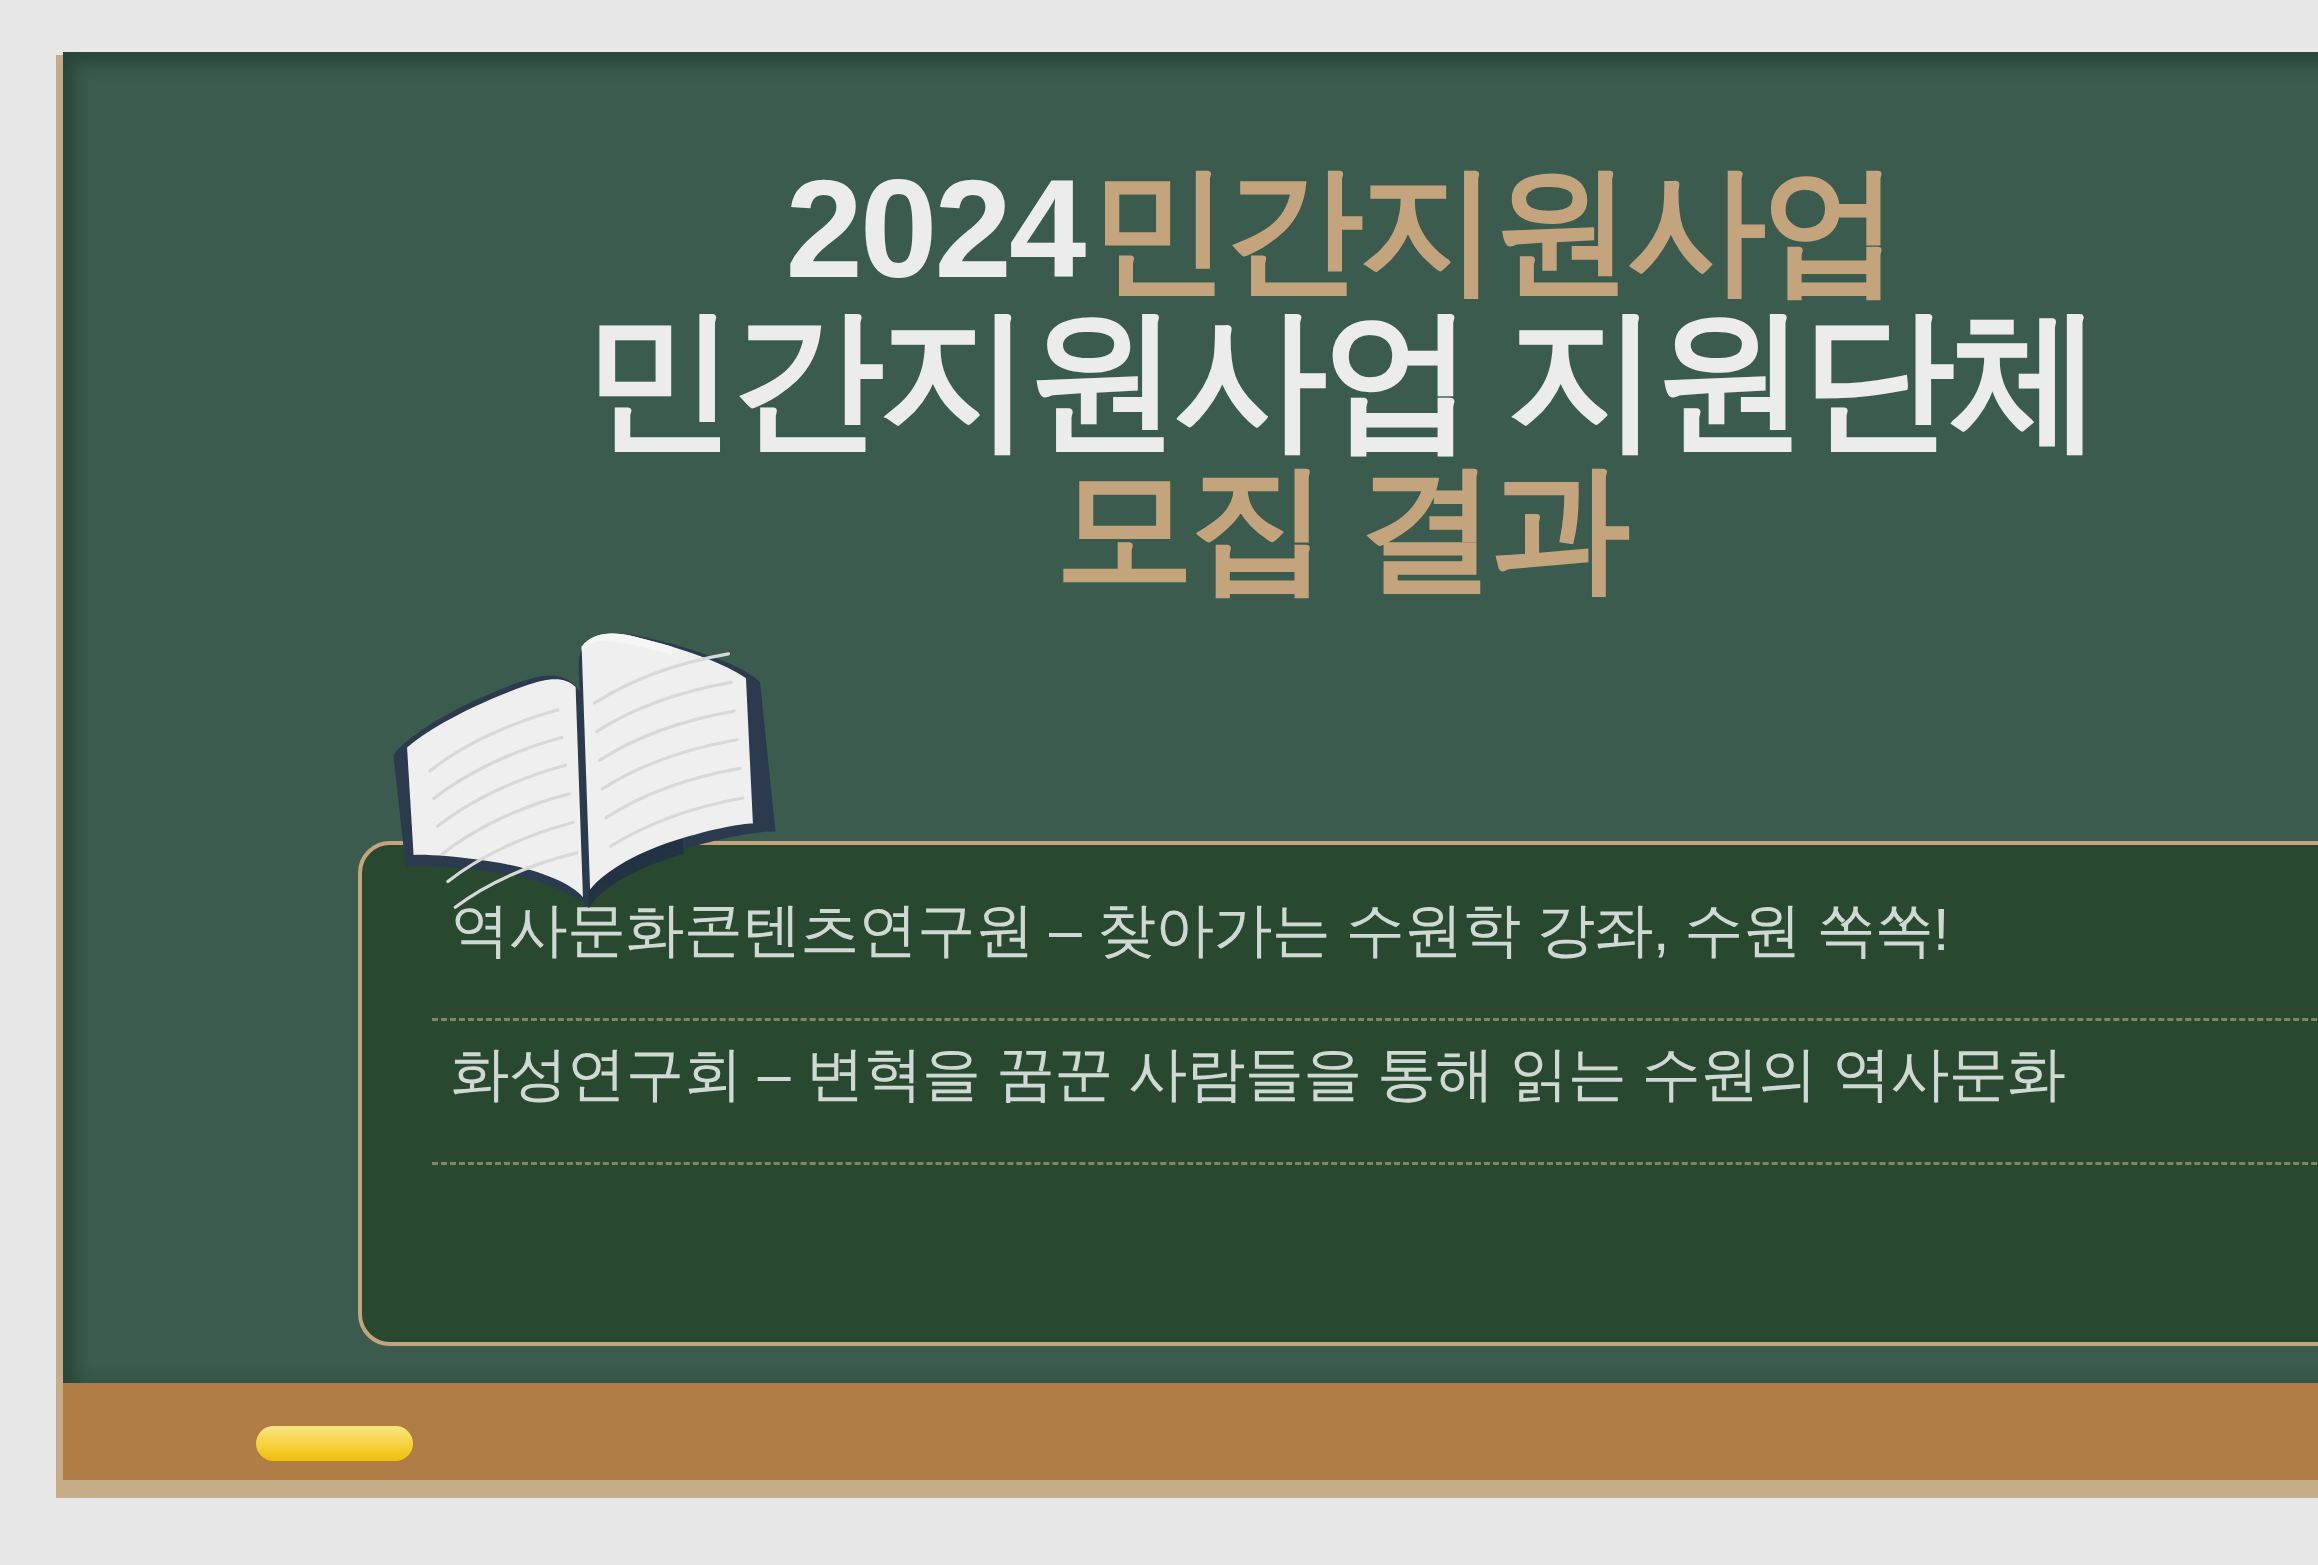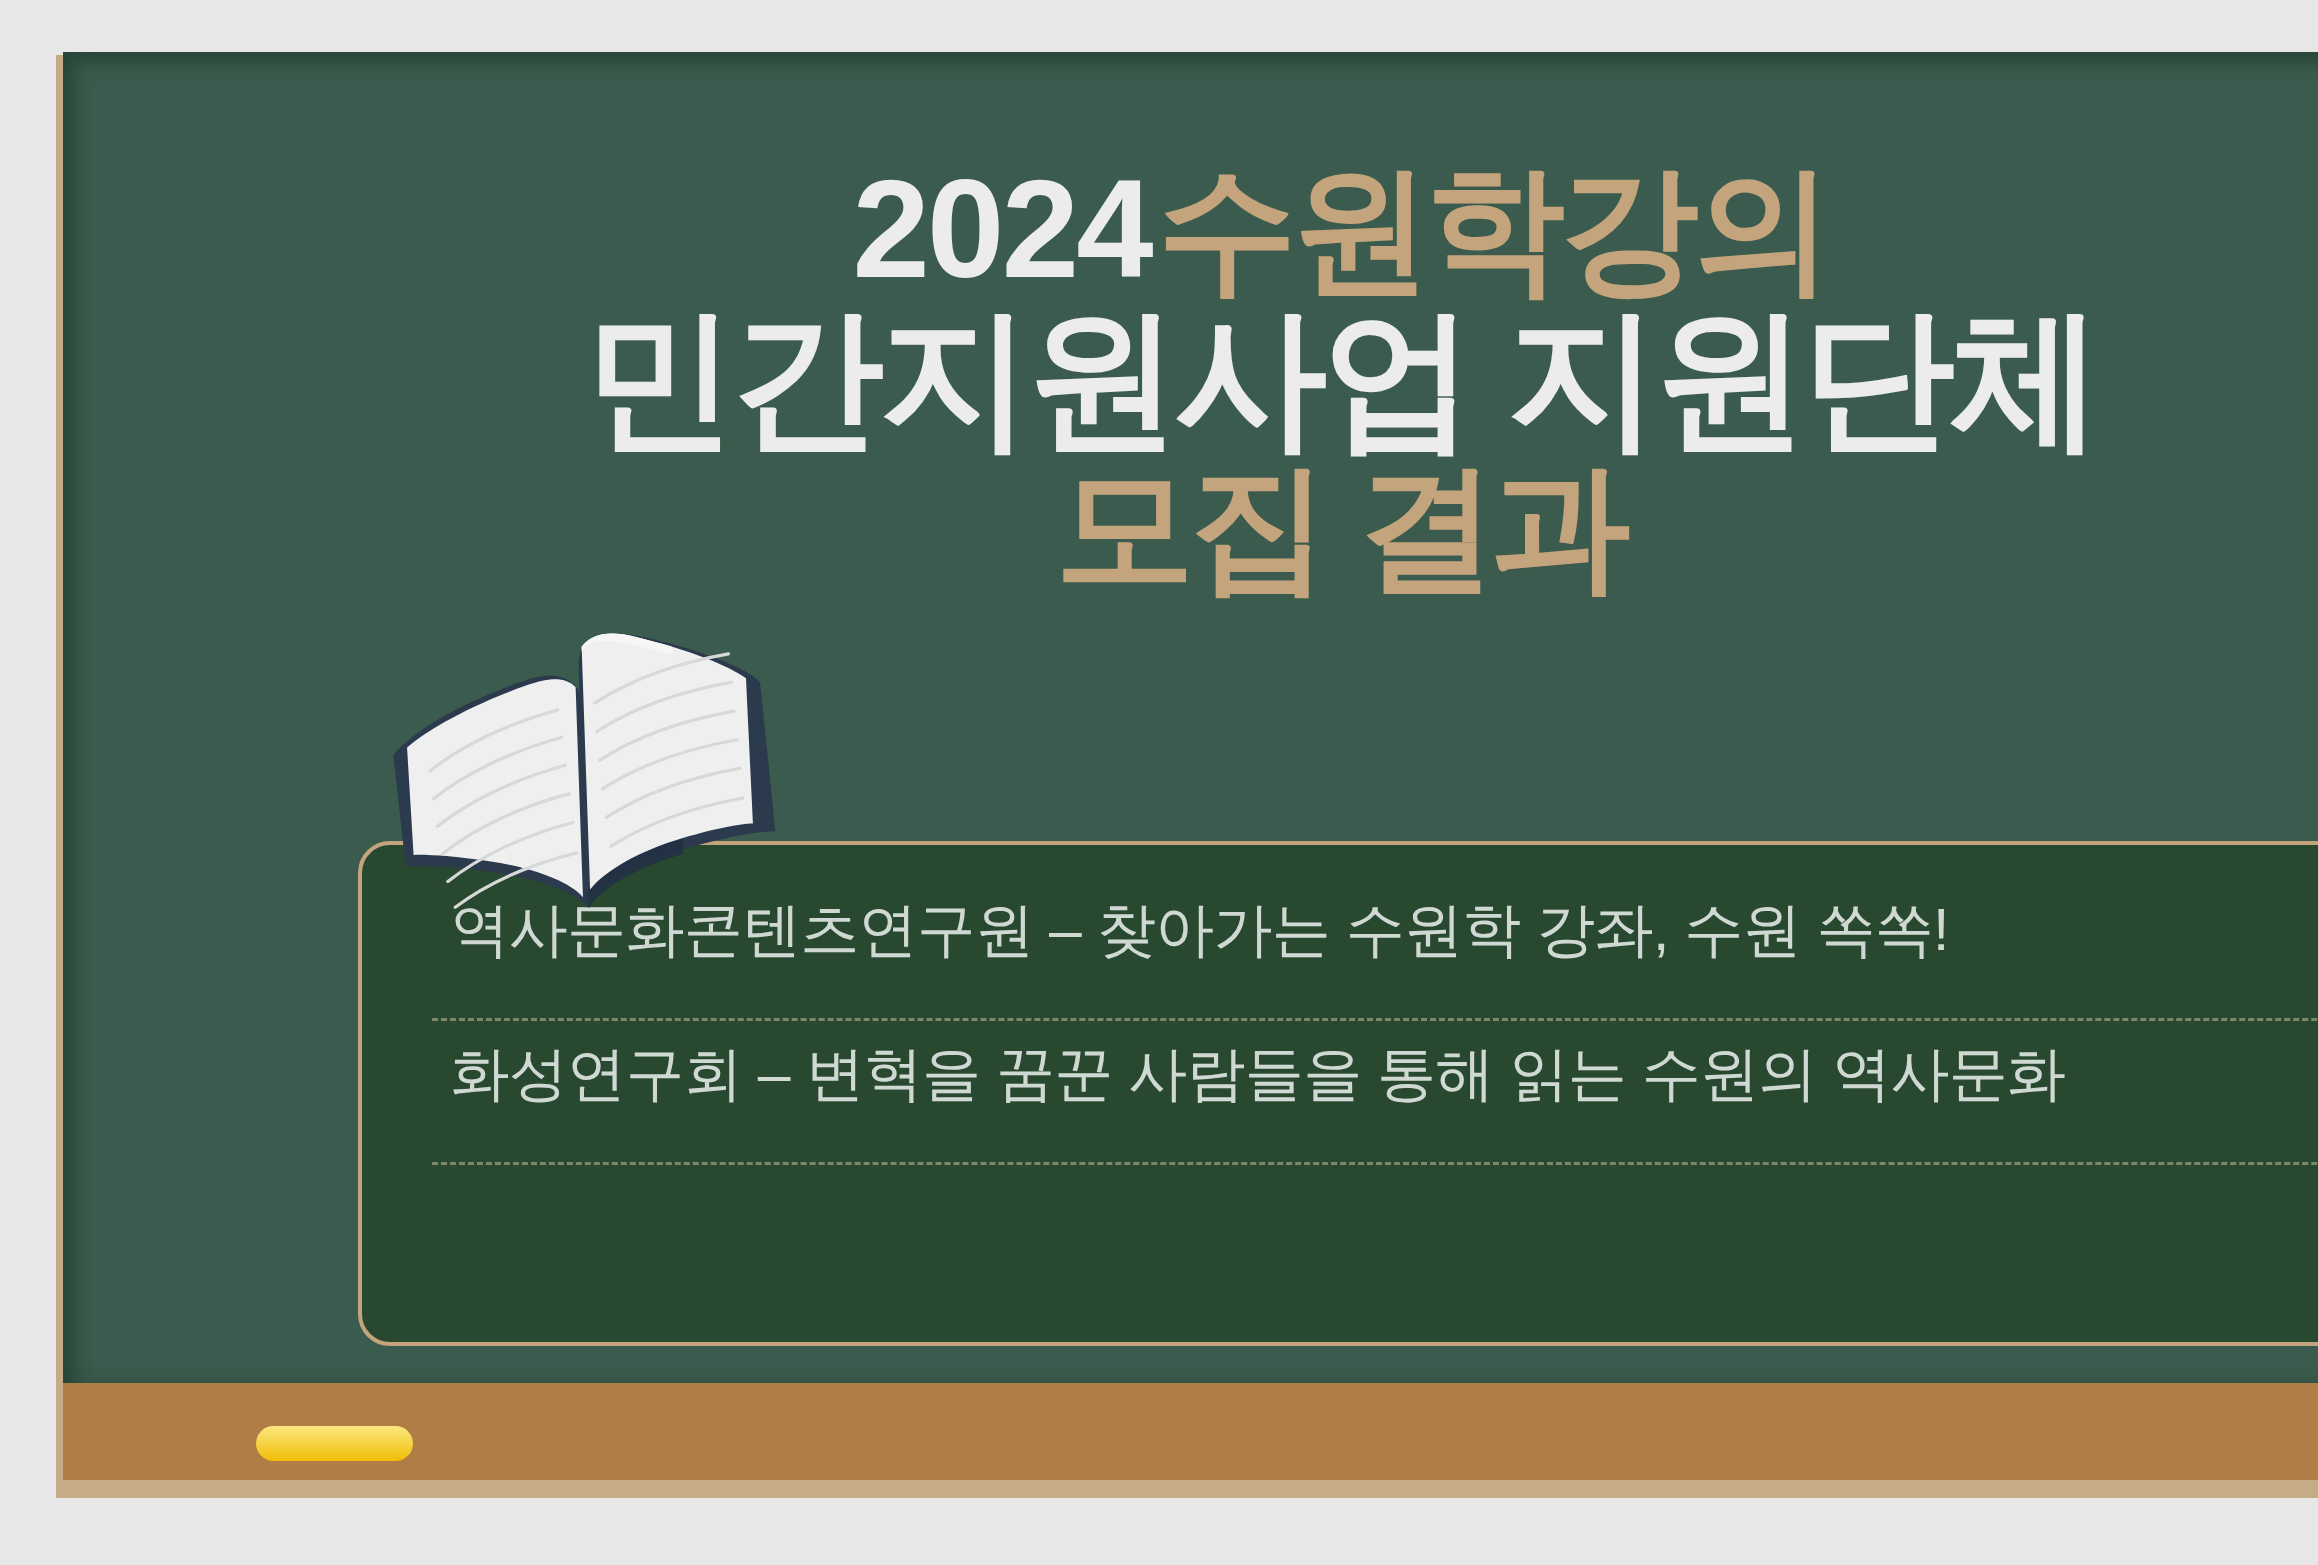--- a/index.html
+++ b/index.html
@@ -157,21 +157,21 @@
 <div class="stage">
 
   <div class="board-frame">
     <div class="board-frame-inner"></div>
   </div>
 
   <div class="board">
 
     <div class="headline">
       <span class="headline-row hl-1">
-        <span class="ink-white hl-year">2024</span><span class="ink-tan">수원학강의</span>
+        <span class="ink-white hl-year">2024</span><span class="ink-tan">민간지원사업</span>
       </span>
       <span class="headline-row hl-2 ink-white">민간지원사업 지원단체</span>
       <span class="headline-row hl-3 ink-tan">모집 결과</span>
     </div>
 
     <div class="panel">
       <div class="panel-row">
         <span class="panel-text">역사문화콘텐츠연구원 – 찾아가는 수원학 강좌, 수원 쏙쏙!</span>
         <span class="panel-divider"></span>
       </div>

